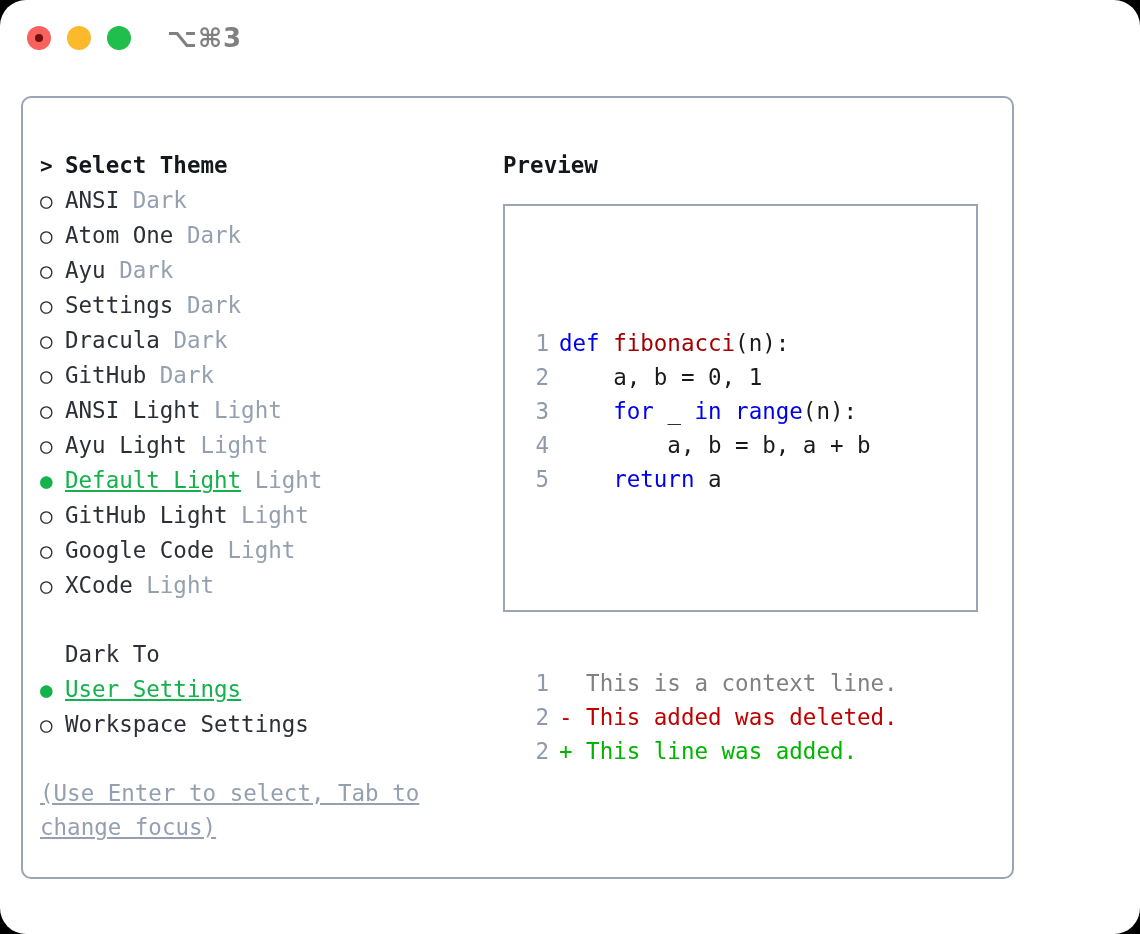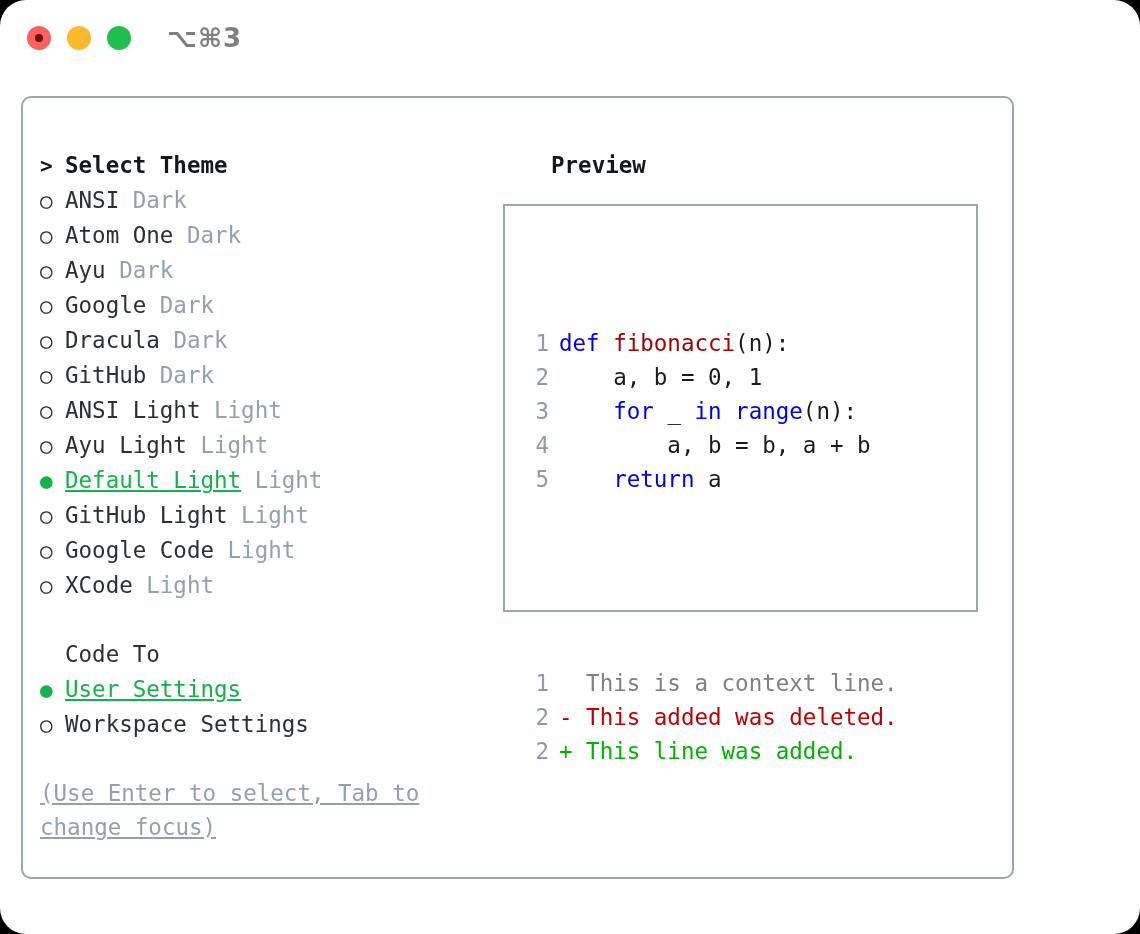--- a/index.html
+++ b/index.html
@@ -138,21 +138,20 @@
     left: 480px;
     top: 50px;
     width: 500px;
   }
   .preview-title {
     font-size: 22.5px;
     line-height: 34px;
     font-weight: bold;
     color: #14181d;
     margin-bottom: 22px;
-    margin-left: 48px;
   }
   .preview-box {
     width: 475px;
     height: 408px;
     border: 2px solid #9aa5b5;
     box-sizing: border-box;
     background: #ffffff;
     position: relative;
   }
   .code {
@@ -200,36 +199,36 @@
 
       <div class="row section-head">
         <span class="marker">&gt;</span>
         <span>Select Theme</span>
       </div>
 
       <div id="theme-list">
           <div class="row"><span class="marker">○</span><span class="name">ANSI</span><span> </span><span class="tag">Dark</span></div>
           <div class="row"><span class="marker">○</span><span class="name">Atom One</span><span> </span><span class="tag">Dark</span></div>
           <div class="row"><span class="marker">○</span><span class="name">Ayu</span><span> </span><span class="tag">Dark</span></div>
-          <div class="row"><span class="marker">○</span><span class="name">Google</span><span> </span><span class="tag">Dark</span></div>
+          <div class="row"><span class="marker">○</span><span class="name">Settings</span><span> </span><span class="tag">Dark</span></div>
           <div class="row"><span class="marker">○</span><span class="name">Dracula</span><span> </span><span class="tag">Dark</span></div>
           <div class="row"><span class="marker">○</span><span class="name">GitHub</span><span> </span><span class="tag">Dark</span></div>
           <div class="row"><span class="marker">○</span><span class="name">ANSI Light</span><span> </span><span class="tag">Light</span></div>
           <div class="row"><span class="marker">○</span><span class="name">Ayu Light</span><span> </span><span class="tag">Light</span></div>
           <div class="row"><span class="marker sel">●</span><span class="name selected">Default Light</span><span> </span><span class="tag">Light</span></div>
           <div class="row"><span class="marker">○</span><span class="name">GitHub Light</span><span> </span><span class="tag">Light</span></div>
           <div class="row"><span class="marker">○</span><span class="name">Google Code</span><span> </span><span class="tag">Light</span></div>
           <div class="row"><span class="marker">○</span><span class="name">XCode</span><span> </span><span class="tag">Light</span></div>
         </div>
 
       <div class="gap-block"></div>
 
       <div class="row">
         <span class="marker blank">○</span>
-        <span>Code To</span>
+        <span>Dark To</span>
       </div>
 
       <div id="apply-list">
           <div class="row"><span class="marker sel">●</span><span class="name selected">User Settings</span></div>
           <div class="row"><span class="marker">○</span><span class="name">Workspace Settings</span></div>
         </div>
 
       <div class="hint">(Use Enter to select, Tab to
 change focus)</div>
     </div>

